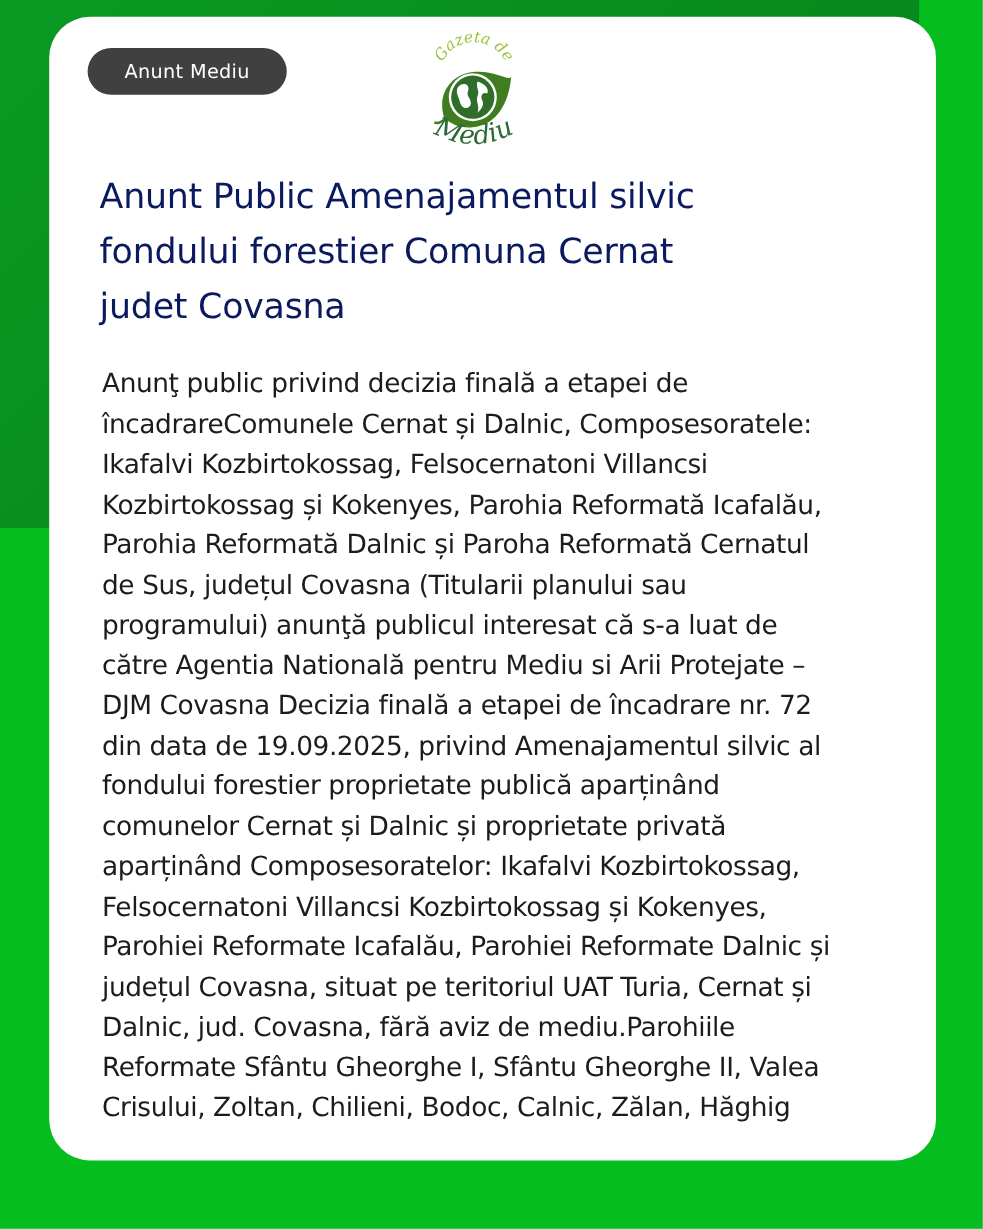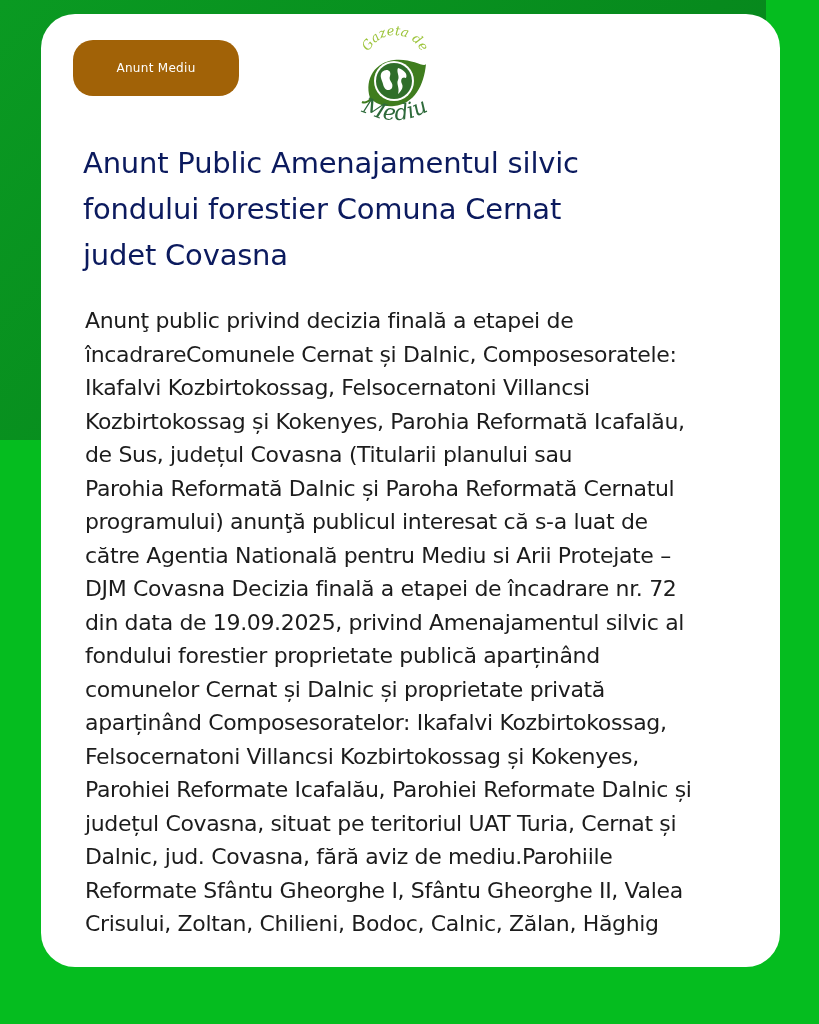--- a/index.html
+++ b/index.html
@@ -30,26 +30,26 @@
       height: 953px;
       background: #ffffff;
       border-radius: 34px;
       overflow: hidden;
     }
     .badge {
       position: absolute;
       left: 32px;
       top: 26px;
       width: 166px;
-      height: 56px;
+      height: 39px;
       border-radius: 20px;
-      background: #a16207;
+      background: #404040;
       color: #ffffff;
       font-family: "DejaVu Sans", sans-serif;
-      font-size: 12px;
+      font-size: 16px;
       letter-spacing: 0.3px;
       display: flex;
       align-items: center;
       justify-content: center;
     }
     .logo {
       position: absolute;
       left: 313px;
       top: 12px;
       width: 82px;
@@ -124,22 +124,22 @@
     <span class="line" style="display:block">Anunt Public Amenajamentul silvic</span>
     <span class="line" style="display:block">fondului forestier Comuna Cernat</span>
     <span class="line" style="display:block">judet Covasna</span>
   </h1>
 
   <div class="body-text">
     <span class="line">Anunţ public privind decizia finală a etapei de</span>
     <span class="line">încadrareComunele Cernat și Dalnic, Composesoratele:</span>
     <span class="line">Ikafalvi Kozbirtokossag, Felsocernatoni Villancsi</span>
     <span class="line">Kozbirtokossag și Kokenyes, Parohia Reformată Icafalău,</span>
+    <span class="line">Parohia Reformată Dalnic și Paroha Reformată Cernatul</span>
     <span class="line">de Sus, județul Covasna (Titularii planului sau</span>
-    <span class="line">Parohia Reformată Dalnic și Paroha Reformată Cernatul</span>
     <span class="line">programului) anunţă publicul interesat că s-a luat de</span>
     <span class="line">către Agentia Natională pentru Mediu si Arii Protejate –</span>
     <span class="line">DJM Covasna Decizia finală a etapei de încadrare nr. 72</span>
     <span class="line">din data de 19.09.2025, privind Amenajamentul silvic al</span>
     <span class="line">fondului forestier proprietate publică aparținând</span>
     <span class="line">comunelor Cernat și Dalnic și proprietate privată</span>
     <span class="line">aparținând Composesoratelor: Ikafalvi Kozbirtokossag,</span>
     <span class="line">Felsocernatoni Villancsi Kozbirtokossag și Kokenyes,</span>
     <span class="line">Parohiei Reformate Icafalău, Parohiei Reformate Dalnic și</span>
     <span class="line">județul Covasna, situat pe teritoriul UAT Turia, Cernat și</span>

